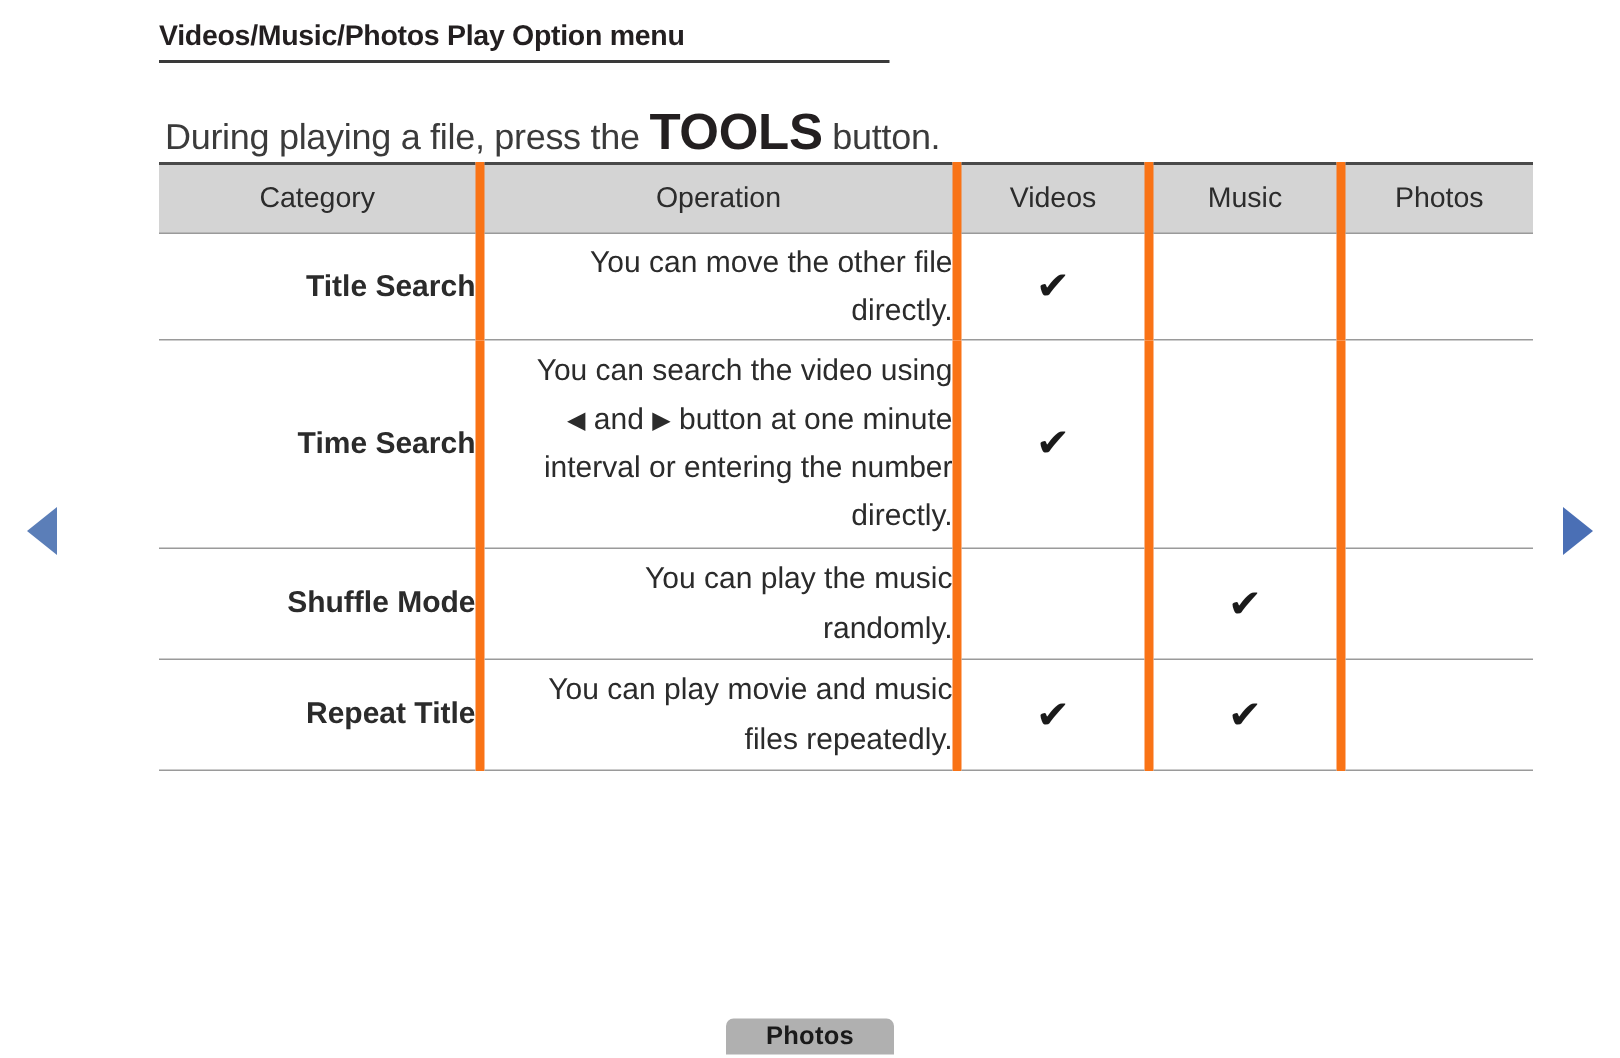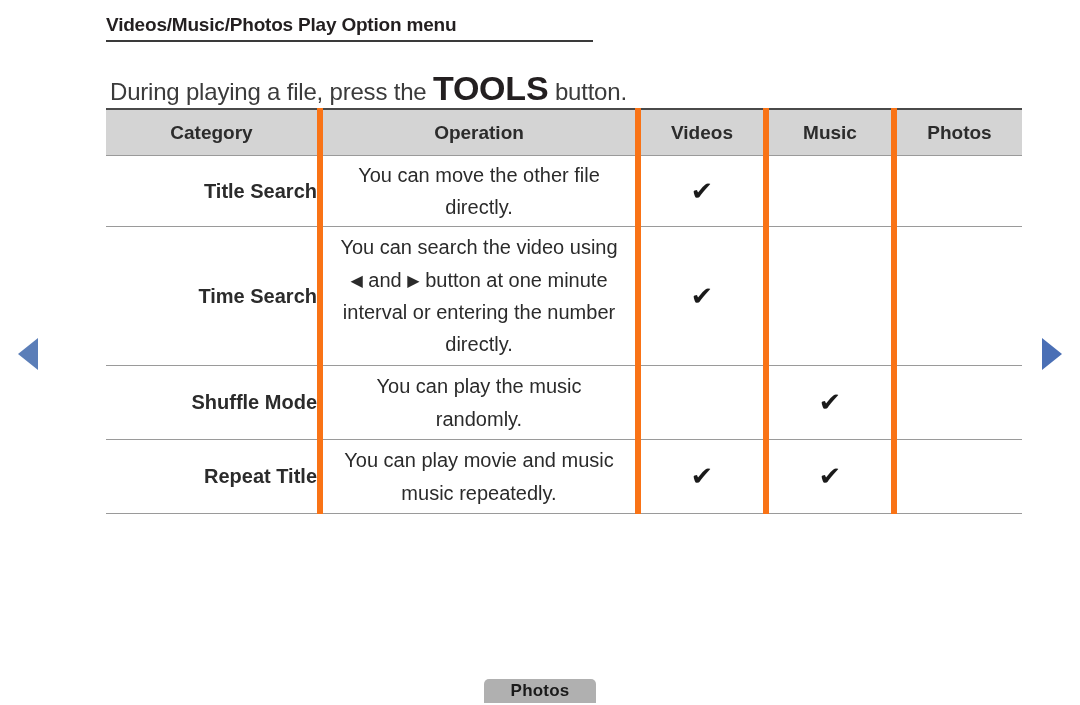--- a/index.html
+++ b/index.html
@@ -74,21 +74,21 @@
   table.opt td {
     border-left: 6px solid #f97316;
     border-right: 1px solid #9a9a9a;
     padding: 0;
     vertical-align: middle;
   }
   table.opt tr.head-row th {
     background: #d4d4d4;
     border-top: 2.5px solid #4a4a4a;
     border-bottom: 1px solid #9a9a9a;
-    font-weight: bold;
+    font-weight: normal;
     font-size: 19px;
     color: #2c2c2c;
     height: 45px;
     text-align: center;
   }
   table.opt tr.head-row th:first-child { border-left: none; }
   table.opt tr.head-row th:last-child  { border-right: none; }
 
   table.opt tbody td {
     border-bottom: 1px solid #9a9a9a;
@@ -99,21 +99,21 @@
   table.opt tbody tr td:last-child  { border-right: none; }
 
   td.cat {
     color: #5b7eb8;
     font-weight: bold;
     font-size: 20px;
     text-align: right;
     padding-left: 4px;
   }
   td.op {
-    text-align: center;
+    text-align: right;
     padding-left: 8px;
     line-height: 1.62;
     color: #2b2b2b;
     font-size: 20px;
   }
   td.mark {
     text-align: center;
     font-size: 25px;
     color: #1a1a1a;
   }
@@ -244,21 +244,21 @@
             <div>randomly.</div>
           </td>
           <td class="mark"><span class="chk"></span></td>
           <td class="mark"><span class="chk">✔</span></td>
           <td class="mark"><span class="chk"></span></td>
         </tr>
         <tr class="r4">
           <td class="cat">Repeat Title</td>
           <td class="op">
             <div>You can play movie and music</div>
-            <div>music repeatedly.</div>
+            <div>files repeatedly.</div>
           </td>
           <td class="mark"><span class="chk">✔</span></td>
           <td class="mark"><span class="chk">✔</span></td>
           <td class="mark"><span class="chk"></span></td>
         </tr>
       </tbody>
     </table>
   </div>
 
   <div class="nav-arrow nav-left"></div>

